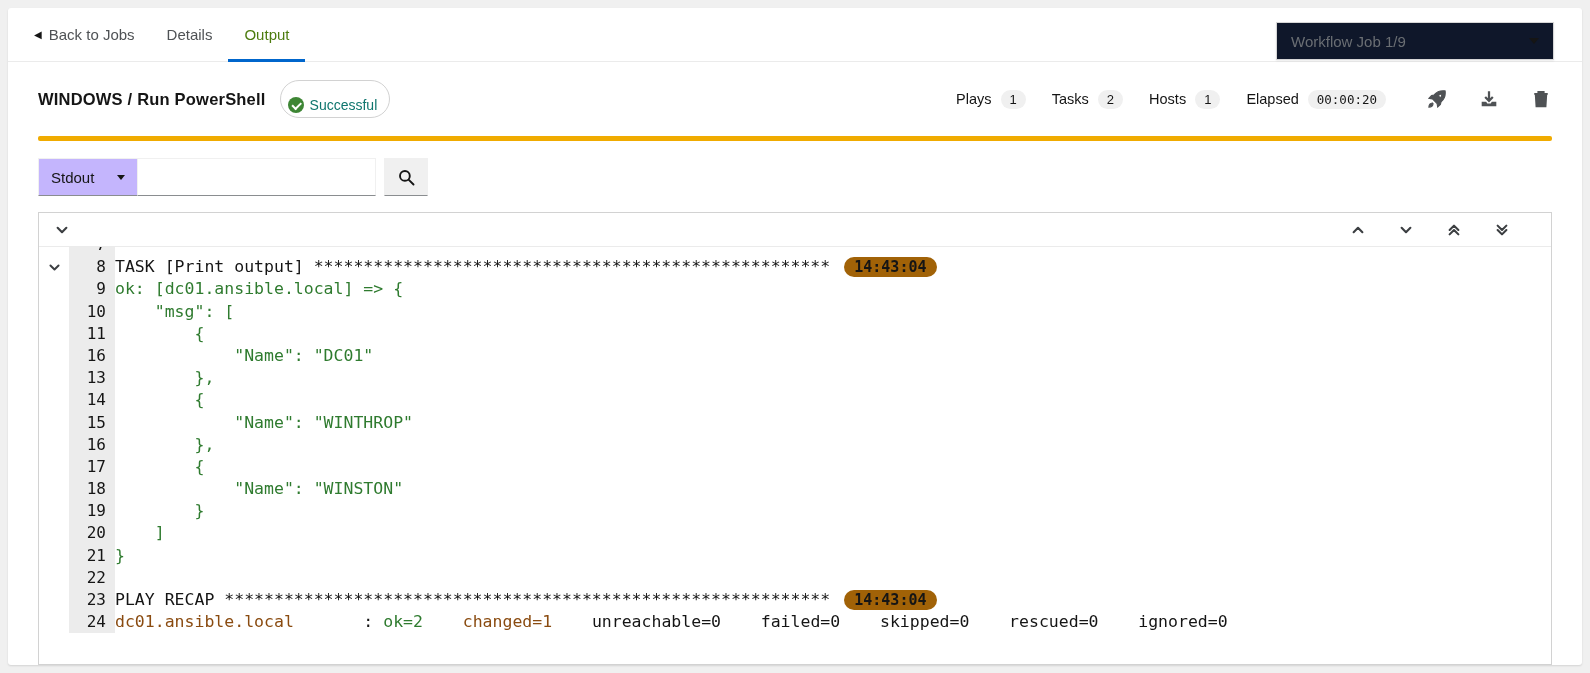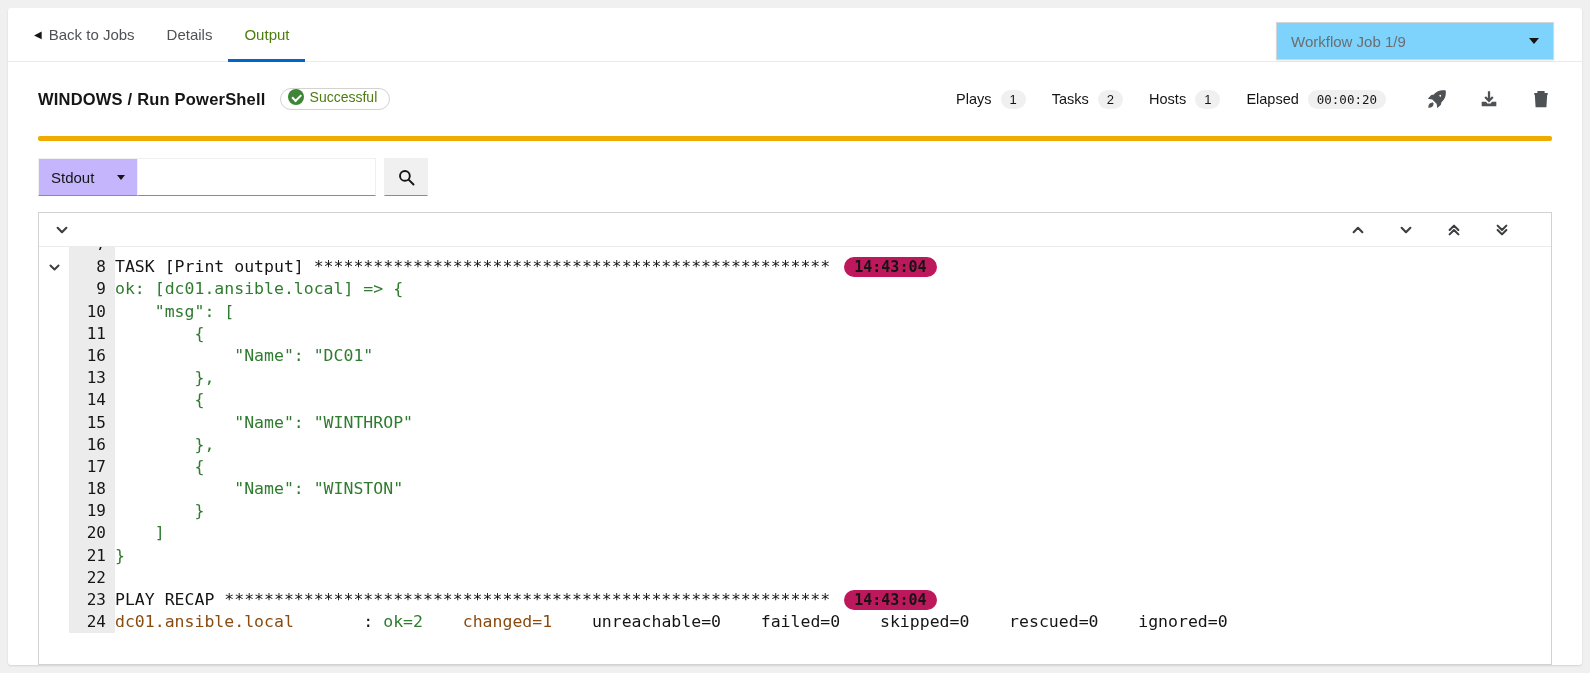--- a/index.html
+++ b/index.html
@@ -6,27 +6,27 @@
   html,body { width:1590px; height:673px; background:#f0f0f0; font-family:"Liberation Sans", sans-serif; color:#151515; overflow:hidden; }
   .card { position:absolute; left:8px; top:8px; width:1574px; height:657px; background:#fff; border-radius:3px; box-shadow:0 1px 2px rgba(3,3,3,.12); display:flex; flex-direction:column; overflow:hidden; }
 
   
   .tabbar { height:54px; flex:0 0 54px; display:flex; align-items:stretch; padding:0 26px; border-bottom:1px solid #ebebeb; position:relative; }
   .tab { display:flex; align-items:center; padding:0 16px; font-size:15px; color:#4f5255; cursor:pointer; position:relative; }
   .tab.back { padding-left:0; gap:7px; }
   .back-caret { font-size:10px; color:#151515; line-height:1; }
   .tab.active { color:#4d7c0f; }
   .tab.active::after { content:""; position:absolute; left:0; right:0; bottom:-1px; height:3px; background:#0066cc; }
-  .wf-select { position:absolute; right:28px; top:14px; width:278px; height:38px; background:#7dd3fc; border:1px solid #d6d6d6; box-shadow:0 1px 2px rgba(3,3,3,.08); display:flex; align-items:center; justify-content:space-between; padding:0 14px; font-size:15px; color:#6a6e73; cursor:pointer; }
+  .wf-select { position:absolute; right:28px; top:14px; width:278px; height:38px; background:#0f172a; border:1px solid #d6d6d6; box-shadow:0 1px 2px rgba(3,3,3,.08); display:flex; align-items:center; justify-content:space-between; padding:0 14px; font-size:15px; color:#6a6e73; cursor:pointer; }
   .caret-down { width:0; height:0; border-left:5px solid transparent; border-right:5px solid transparent; border-top:6px solid #151515; }
 
   
   .header { flex:0 0 74px; padding:0 30px; display:flex; align-items:center; }
   .title { font-size:16.5px; font-weight:bold; letter-spacing:.2px; }
-  .status-badge { margin-left:14px; display:inline-flex; align-items:center; gap:6px; border:1px solid #d2d2d2; border-radius:30px; padding:0 12px 4px 7px; font-size:14px; color:#4d7c0f; }
+  .status-badge { margin-left:14px; display:inline-flex; align-items:center; gap:6px; border:1px solid #d2d2d2; border-radius:30px; padding:16px 12px 4px 7px; font-size:14px; color:#0f766e; }
   .check-circle { width:16px; height:16px; border-radius:50%; background:#3e8635; position:relative; }
   .check-circle::after { content:""; position:absolute; left:4px; top:4.5px; width:7px; height:3.5px; border-left:2px solid #fff; border-bottom:2px solid #fff; transform:rotate(-45deg); }
   .header-right { margin-left:auto; display:flex; align-items:center; gap:26px; }
   .stat { display:flex; align-items:center; gap:9px; font-size:14.5px; }
   .count-badge { background:#f0f0f0; border-radius:30px; padding:2px 9px; font-size:13px; color:#151515; }
   .count-badge.mono { font-family:"DejaVu Sans Mono", monospace; font-size:12.5px; }
   .action-icons { display:flex; align-items:center; gap:30px; margin-left:14px; }
   .icon-btn { background:none; border:none; cursor:pointer; padding:2px; color:#4f5255; display:flex; }
   .icon-btn svg { fill:#4f5255; stroke:#4f5255; }
   .accent-bar { flex:0 0 5px; margin:0 30px; background:#f0ab00; border-radius:2px; }
@@ -46,21 +46,21 @@
 
   .output { flex:1 1 auto; overflow:hidden; position:relative; }
   .lines { margin-top:-13px; }
   .line { display:flex; height:22.2px; line-height:22.2px; font-family:"DejaVu Sans Mono", monospace; font-size:16.5px; white-space:pre; }
   .exp-col { flex:0 0 30px; display:flex; align-items:center; justify-content:center; }
   .num-col { flex:0 0 46px; background:#ececec; text-align:right; padding-right:9px; color:#151515; font-size:16px; }
   .content-col { display:flex; align-items:center; }
   .seg-d { color:#151515; }
   .seg-g { color:#2f7b2f; }
   .seg-h { color:#8a4b10; }
-  .stamp { display:inline-block; margin-left:14px; background:#be185d; border-radius:11px; padding:0 10px; font-weight:bold; font-size:15px; line-height:20px; color:#151515; }
+  .stamp { display:inline-block; margin-left:14px; background:#a16207; border-radius:11px; padding:0 10px; font-weight:bold; font-size:15px; line-height:20px; color:#151515; }
 </style>
 </head>
 <body>
 
 <div class="card">
 
   <div class="tabbar">
     <div class="tab back">
       <span class="back-caret">◀</span>
       <span>Back to Jobs</span>

